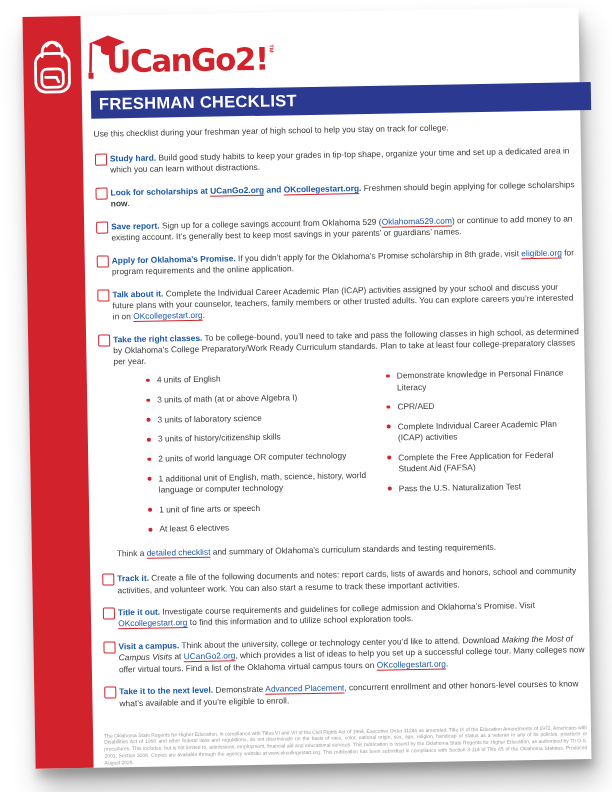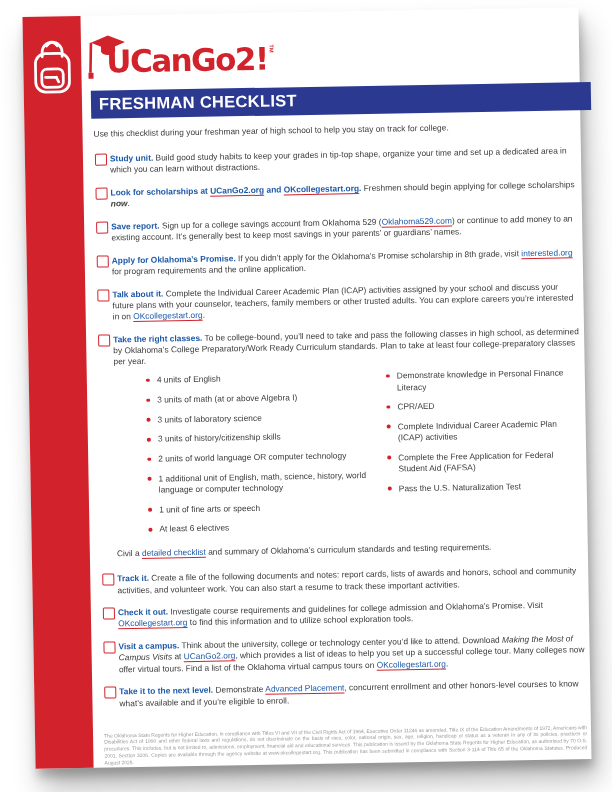--- a/index.html
+++ b/index.html
@@ -49,21 +49,21 @@
     position:relative;padding-left:16px;margin-bottom:11.5px;
     font-size:8.4px;line-height:11.2px;color:var(--body_text,#3c3c3c);
   }
   .checkbox{
     position:absolute;left:1px;top:0;width:10px;height:10px;
     border:1.7px solid var(--red,#d2232c);background:#fff;border-radius:1.5px;
     cursor:pointer;
   }
   .s-b{color:var(--lead_blue,#1f5aa8);font-weight:bold;}
   .s-i{font-style:italic;}
-  .s-bi{font-weight:bold;font-style:italic;}
+  .s-bi{font-weight:bold;}
   .link{
     color:var(--lead_blue,#1f5aa8);
     text-decoration:underline;
     text-decoration-color:var(--red,#d2232c);
     text-decoration-thickness:1px;
     text-underline-offset:1.5px;
     cursor:pointer;
   }
   .bullet-cols{display:flex;margin:8px 0 4px 31px;}
   .bullet-cols ul{list-style:none;margin:0;padding:0;}
@@ -110,33 +110,33 @@
 
     <div class="banner">
       <span>FRESHMAN CHECKLIST</span>
     </div>
 
     <p class="intro">Use this checklist during your freshman year of high school to help you stay on track for college.</p>
 
     <div id="checklist">
         <div class="item">
           <span class="checkbox"></span>
-          <div class="item-text"><span class="s-b">Study unit.</span><span class=""> Build good study habits to keep your grades in tip-top shape, organize your time and set up a dedicated area in which you can learn without distractions.</span></div>
+          <div class="item-text"><span class="s-b">Study hard.</span><span class=""> Build good study habits to keep your grades in tip-top shape, organize your time and set up a dedicated area in which you can learn without distractions.</span></div>
         </div>
         <div class="item">
           <span class="checkbox"></span>
           <div class="item-text"><span class="s-b">Look for scholarships at </span><span class="s-b link">UCanGo2.org</span><span class="s-b"> and </span><span class="s-b link">OKcollegestart.org</span><span class="s-b">.</span><span class=""> Freshmen should begin applying for college scholarships </span><span class="s-bi">now</span><span class="">.</span></div>
         </div>
         <div class="item">
           <span class="checkbox"></span>
           <div class="item-text"><span class="s-b">Save report.</span><span class=""> Sign up for a college savings account from Oklahoma 529 (</span><span class="link">Oklahoma529.com</span><span class="">) or continue to add money to an existing account. It’s generally best to keep most savings in your parents’ or guardians’ names.</span></div>
         </div>
         <div class="item">
           <span class="checkbox"></span>
-          <div class="item-text"><span class="s-b">Apply for Oklahoma’s Promise.</span><span class=""> If you didn’t apply for the Oklahoma’s Promise scholarship in 8th grade, visit </span><span class="link">interested.org</span><span class=""> for program requirements and the online application.</span></div>
+          <div class="item-text"><span class="s-b">Apply for Oklahoma’s Promise.</span><span class=""> If you didn’t apply for the Oklahoma’s Promise scholarship in 8th grade, visit </span><span class="link">eligible.org</span><span class=""> for program requirements and the online application.</span></div>
         </div>
         <div class="item">
           <span class="checkbox"></span>
           <div class="item-text"><span class="s-b">Talk about it.</span><span class=""> Complete the Individual Career Academic Plan (ICAP) activities assigned by your school and discuss your future plans with your counselor, teachers, family members or other trusted adults. You can explore careers you’re interested in on </span><span class="link">OKcollegestart.org</span><span class="">.</span></div>
         </div>
         <div class="item">
           <span class="checkbox"></span>
           <div class="item-text"><span class="s-b">Take the right classes.</span><span class=""> To be college-bound, you’ll need to take and pass the following classes in high school, as determined by Oklahoma’s College Preparatory/Work Ready Curriculum standards. Plan to take at least four college-preparatory classes per year.</span></div>
           <div class="bullet-cols">
             <ul class="col-left">
@@ -150,29 +150,29 @@
               <li><span class="dot"></span>At least 6 electives</li>
             </ul>
             <ul class="col-right">
               <li><span class="dot"></span>Demonstrate knowledge in Personal Finance Literacy</li>
               <li><span class="dot"></span>CPR/AED</li>
               <li><span class="dot"></span>Complete Individual Career Academic Plan (ICAP) activities</li>
               <li><span class="dot"></span>Complete the Free Application for Federal Student Aid (FAFSA)</li>
               <li><span class="dot"></span>Pass the U.S. Naturalization Test</li>
             </ul>
           </div>
-          <div class="note"><span class="">Civil a </span><span class="link">detailed checklist</span><span class=""> and summary of Oklahoma’s curriculum standards and testing requirements.</span></div>
+          <div class="note"><span class="">Think a </span><span class="link">detailed checklist</span><span class=""> and summary of Oklahoma’s curriculum standards and testing requirements.</span></div>
         </div>
         <div class="item">
           <span class="checkbox"></span>
           <div class="item-text"><span class="s-b">Track it.</span><span class=""> Create a file of the following documents and notes: report cards, lists of awards and honors, school and community activities, and volunteer work. You can also start a resume to track these important activities.</span></div>
         </div>
         <div class="item">
           <span class="checkbox"></span>
-          <div class="item-text"><span class="s-b">Check it out.</span><span class=""> Investigate course requirements and guidelines for college admission and Oklahoma’s Promise. Visit </span><span class="link">OKcollegestart.org</span><span class=""> to find this information and to utilize school exploration tools.</span></div>
+          <div class="item-text"><span class="s-b">Title it out.</span><span class=""> Investigate course requirements and guidelines for college admission and Oklahoma’s Promise. Visit </span><span class="link">OKcollegestart.org</span><span class=""> to find this information and to utilize school exploration tools.</span></div>
         </div>
         <div class="item">
           <span class="checkbox"></span>
           <div class="item-text"><span class="s-b">Visit a campus.</span><span class=""> Think about the university, college or technology center you’d like to attend. Download </span><span class="s-i">Making the Most of Campus Visits</span><span class=""> at </span><span class="link">UCanGo2.org</span><span class="">, which provides a list of ideas to help you set up a successful college tour. Many colleges now offer virtual tours. Find a list of the Oklahoma virtual campus tours on </span><span class="link">OKcollegestart.org</span><span class="">.</span></div>
         </div>
         <div class="item">
           <span class="checkbox"></span>
           <div class="item-text"><span class="s-b">Take it to the next level.</span><span class=""> Demonstrate </span><span class="link">Advanced Placement</span><span class="">, concurrent enrollment and other honors-level courses to know what’s available and if you’re eligible to enroll.</span></div>
         </div>
       </div>

